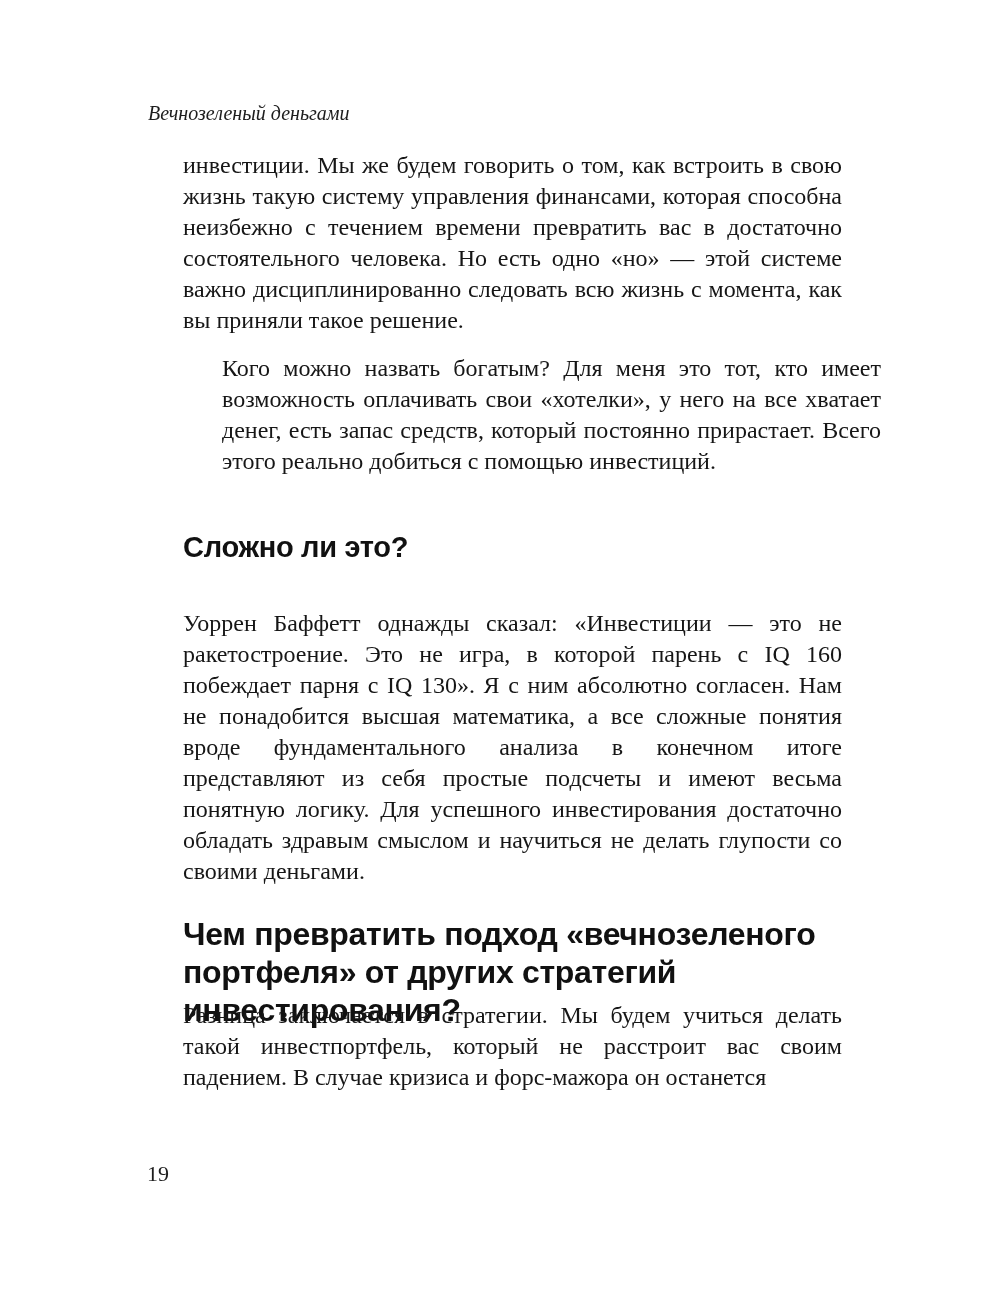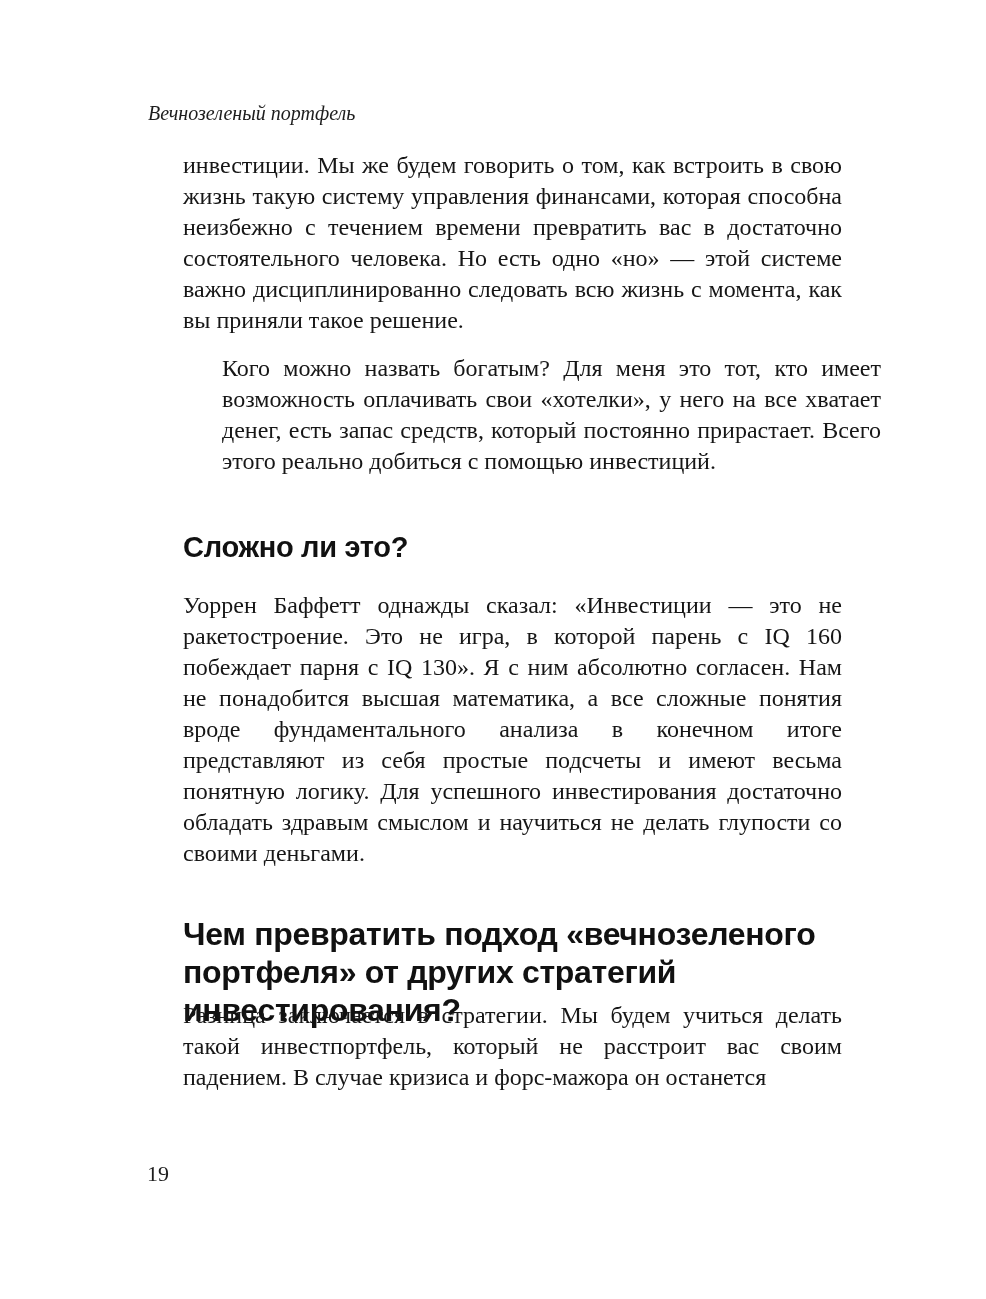--- a/index.html
+++ b/index.html
@@ -39,21 +39,21 @@
     width: 659px;
     margin: 0;
     font-family: Liberation Serif, serif;
     font-size: 24px;
     line-height: 31px;
     text-align: justify;
     color: #161616;
   }
   .para-1 { top: 150px; }
   .para-2 { top: 353px; margin-left: 39px; }
-  .para-3 { top: 590px; }
+  .para-3 { top: 608px; }
   .para-4 { top: 1000px; }
   .section-heading {
     position: absolute;
     left: 0;
     width: 659px;
     margin: 0;
     font-family: "Liberation Sans", "DejaVu Sans", sans-serif;
     font-weight: bold;
     color: #111111;
     letter-spacing: -0.3px;
@@ -76,21 +76,21 @@
     font-size: 22px;
     line-height: 26px;
     color: #1d1d1d;
   }
 </style>
 </head>
 <body>
 
 <div class="page">
 
-  <div class="running-header">Вечнозеленый портфель</div>
+  <div class="running-header">Вечнозеленый деньгами</div>
 
   <div class="content">
 
     <p class="body-para para-1">инвестиции. Мы же будем говорить о том, как встроить в свою жизнь такую систему управления финансами, которая способна неизбежно с течением времени превратить вас в достаточно состоятельного человека. Но есть одно «но» — этой системе важно дисциплинированно следовать всю жизнь с момента, как вы приняли такое решение.</p>
 
     <p class="body-para para-2">Кого можно назвать богатым? Для меня это тот, кто имеет возможность оплачивать свои «хотелки», у него на все хватает денег, есть запас средств, который постоянно прирастает. Всего этого реально добиться с помощью инвестиций.</p>
 
     <h2 class="section-heading heading-1">Сложно ли это?</h2>
 
     <p class="body-para para-3">Уоррен Баффетт однажды сказал: «Инвестиции — это не ракетостроение. Это не игра, в которой парень с IQ 160 побеждает парня с IQ 130». Я с ним абсолютно согласен. Нам не понадобится высшая математика, а все сложные понятия вроде фундаментального анализа в конечном итоге представляют из себя простые подсчеты и имеют весьма понятную логику. Для успешного инвестирования достаточно обладать здравым смыслом и научиться не делать глупости со своими деньгами.</p>

